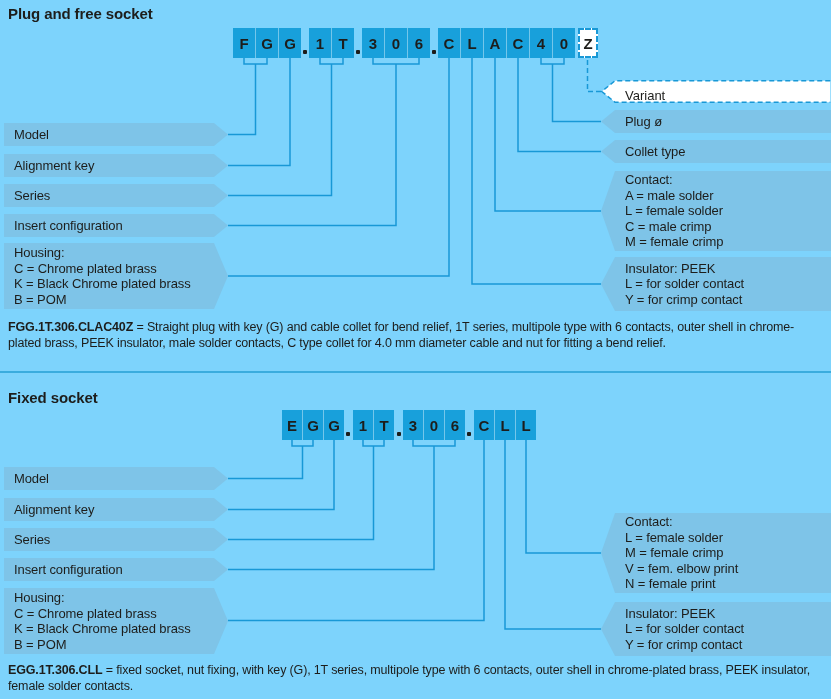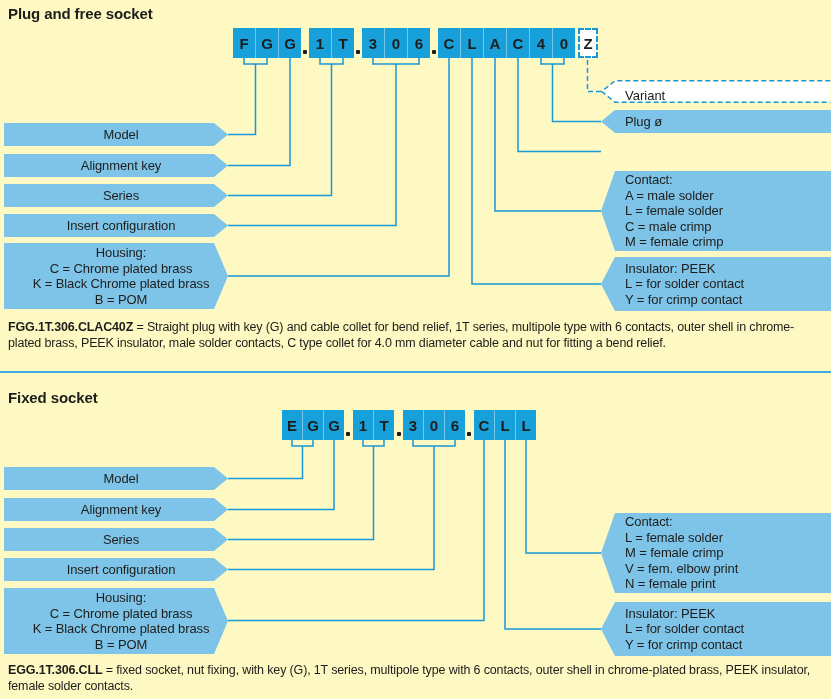--- a/index.html
+++ b/index.html
@@ -1,33 +1,33 @@
 <!DOCTYPE html>
 <html><head>
 <meta charset="utf-8">
 <style>
   html,body{margin:0;padding:0;background:#fff;}
   .canvas{
-    position:relative;width:831px;height:699px;background:#fef9c3;
+    position:relative;width:831px;height:699px;background:#7dd3fc;
     font-family:"Liberation Sans",sans-serif;color:#1d1d1b;overflow:hidden;
   }
   .overlay{position:absolute;left:0;top:0;pointer-events:none;}
   .title{position:absolute;left:8px;margin:0;font-size:15px;font-weight:bold;letter-spacing:-0.1px;}
   .pn-group{position:absolute;height:30px;display:flex;gap:1px;background:#74c6ea;}
   .pn-cell{width:22px;background:#18a0db;display:flex;align-items:center;justify-content:center;
            font-weight:bold;font-size:15px;color:#1d1d1b;}
   .pn-group.sm .pn-cell{width:20px;}
   .pn-dot{position:absolute;width:4px;height:4px;background:#1d1d1b;border-radius:1px;}
   .variant-box{position:absolute;left:578px;top:28px;width:20px;height:30px;box-sizing:border-box;
            border:2px dashed #1898d6;background:#fff;display:flex;align-items:center;justify-content:center;
            font-weight:bold;font-size:15px;}
   .arrow{position:absolute;background:#7ec4e8;display:flex;flex-direction:column;justify-content:center;
            font-size:13px;line-height:15.5px;box-sizing:border-box;letter-spacing:-0.1px;}
   .arrow.left{left:4px;width:224px;padding-left:10px;
-           clip-path:polygon(0 0,calc(100% - 14px) 0,100% 50%,calc(100% - 14px) 100%,0 100%);align-items:center;}
+           clip-path:polygon(0 0,calc(100% - 14px) 0,100% 50%,calc(100% - 14px) 100%,0 100%);}
   .arrow.right{left:601px;width:230px;padding-left:24px;
            clip-path:polygon(14px 0,100% 0,100% 100%,14px 100%,0 50%);}
   .variant-label{position:absolute;left:601px;top:80px;width:230px;height:23px;box-sizing:border-box;
            display:flex;align-items:flex-end;padding-left:24px;font-size:13px;background:transparent;}
   .desc{position:absolute;left:8px;width:818px;margin:0;font-size:12.5px;line-height:15.5px;letter-spacing:-0.15px;}
   .desc b{font-weight:bold;}
   .divider{position:absolute;left:0;top:371px;width:831px;height:2px;background:#3bacde;}
 </style>
 </head>
 <body>
@@ -116,20 +116,23 @@
     <span>K = Black Chrome plated brass</span>
     <span>B = POM</span>
   </div>
 
   <div class="variant-label">
     <span>Variant</span>
   </div>
   <div class="arrow right" style="top:110px;height:23px;">
     <span>Plug ø</span>
   </div>
+  <div class="arrow right" style="top:140px;height:23px;">
+    <span>Collet type</span>
+  </div>
   <div class="arrow right" style="top:171px;height:80px;">
     <span>Contact:</span>
     <span>A = male solder</span>
     <span>L = female solder</span>
     <span>C = male crimp</span>
     <span>M = female crimp</span>
   </div>
   <div class="arrow right" style="top:257px;height:54px;">
     <span>Insulator: PEEK</span>
     <span>L = for solder contact</span>

